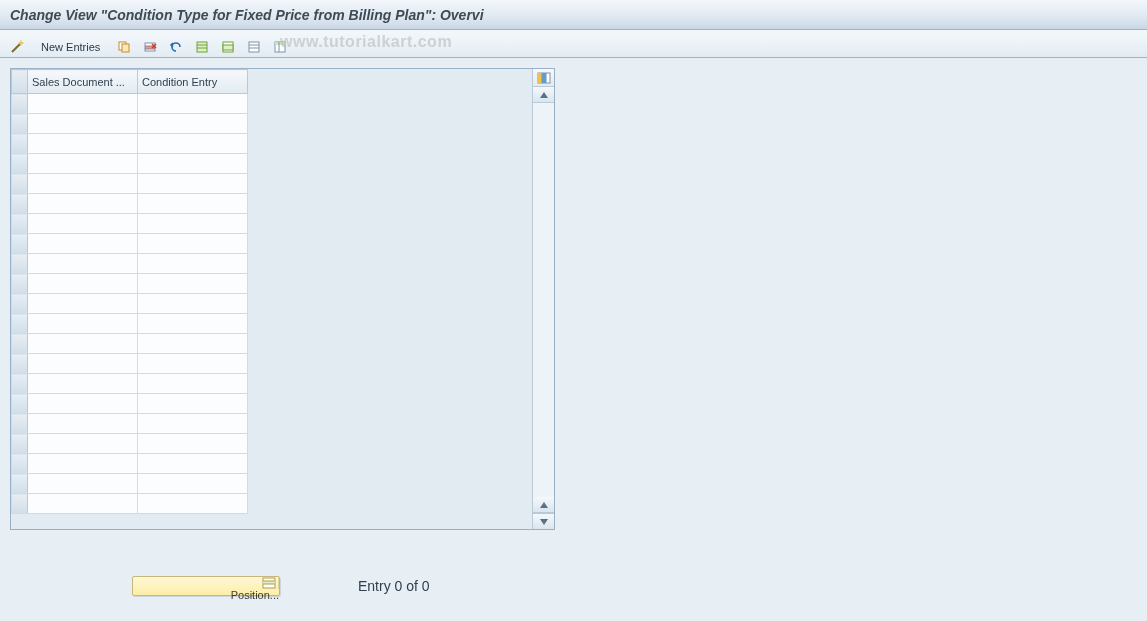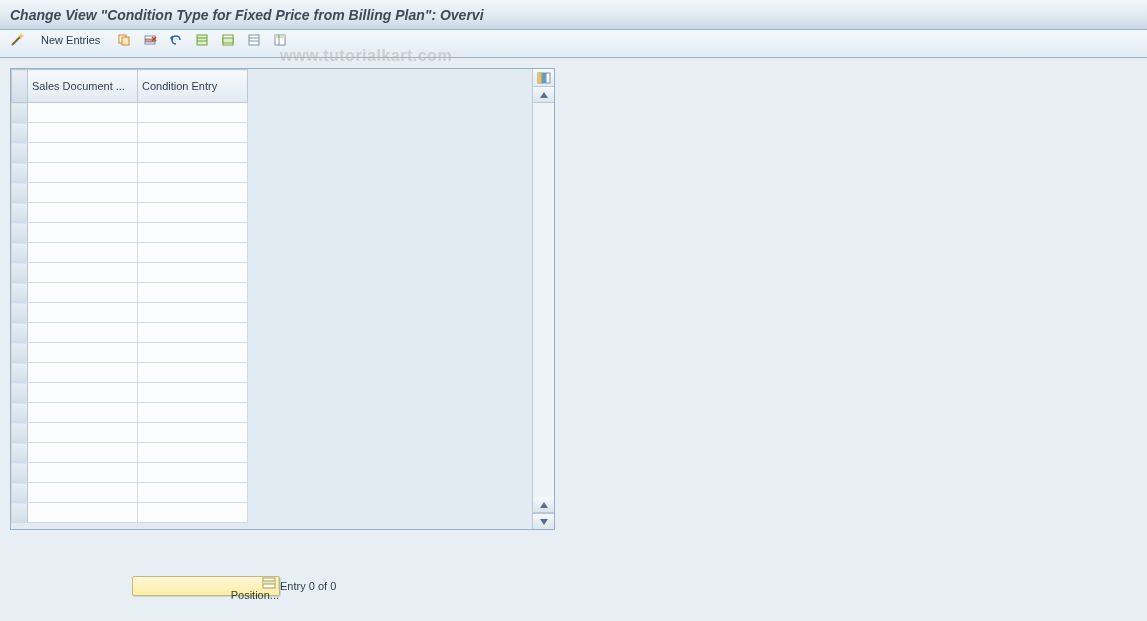--- a/index.html
+++ b/index.html
@@ -26,21 +26,21 @@
     font-weight: bold;
     font-size: 14px;
     color: #3d4a57;
   }
   
   .toolbar {
     height: 28px;
     background: linear-gradient(#f4f8fb, #e3ecf3);
     border-bottom: 1px solid #9db3c7;
     display: flex;
-    align-items: flex-start;
+    align-items: flex-end;
     padding: 0 6px;
     gap: 4px;
     position: relative;
   }
   .tb-btn {
     width: 22px; height: 20px;
     display: flex; align-items: center; justify-content: center;
     border: 1px solid transparent;
     border-radius: 2px;
     cursor: pointer;
@@ -50,21 +50,21 @@
     padding: 0 8px;
     display: flex; align-items: center;
     border: 1px solid transparent;
     border-radius: 2px;
     cursor: pointer;
     font-size: 11px;
     color: #2a3b4b;
   }
   .watermark {
     position: absolute;
-    left: 280px; top: 17px;
+    left: 280px; top: 3px;
     font-size: 16px;
     font-weight: bold;
     color: rgba(180,180,180,0.55);
     pointer-events: none;
     letter-spacing: 0.5px;
   }
   
   .work-area {
     padding: 10px;
   }
@@ -109,21 +109,21 @@
     display: flex; align-items: center; justify-content: center;
     cursor: pointer;
   }
   .grid-side .scroll-btn.bottom { border-top: 1px solid #b8c9d8; border-bottom: none; }
   .grid-side .track { flex: 1; background: #eef3f8; }
   table.grid {
     border-collapse: collapse;
     width: 100%;
   }
   table.grid th {
-    height: 33px;
+    height: 24px;
     background: linear-gradient(#f6f9fc, #e2ebf2);
     border: 1px solid #b8c9d8;
     font-weight: normal;
     font-size: 11px;
     text-align: left;
     padding: 0 4px;
     color: #2f3f4e;
   }
   table.grid th.sel { width: 16px; background: linear-gradient(#e7eef4, #d2dee8); }
   table.grid td {
@@ -164,21 +164,22 @@
   .position-btn .icon-slot {
     width: 20px; height: 100%;
     display: flex; align-items: center; justify-content: center;
     border-right: 1px solid #e1d79b;
   }
   .position-btn .label {
     flex: 1; text-align: center;
     font-size: 11px; color: #3b3b2a;
   }
   .entry-text {
-    font-size: 11px;
+    margin-left: 78px;
+    font-size: 14px;
     color: #2f3f4e;
   }
   svg { display: block; }
 </style>
 </head>
 <body>
 
 <div class="title-bar">
   <span>Change View "Condition Type for Fixed Price from Billing Plan": Overvi</span>
 </div>

